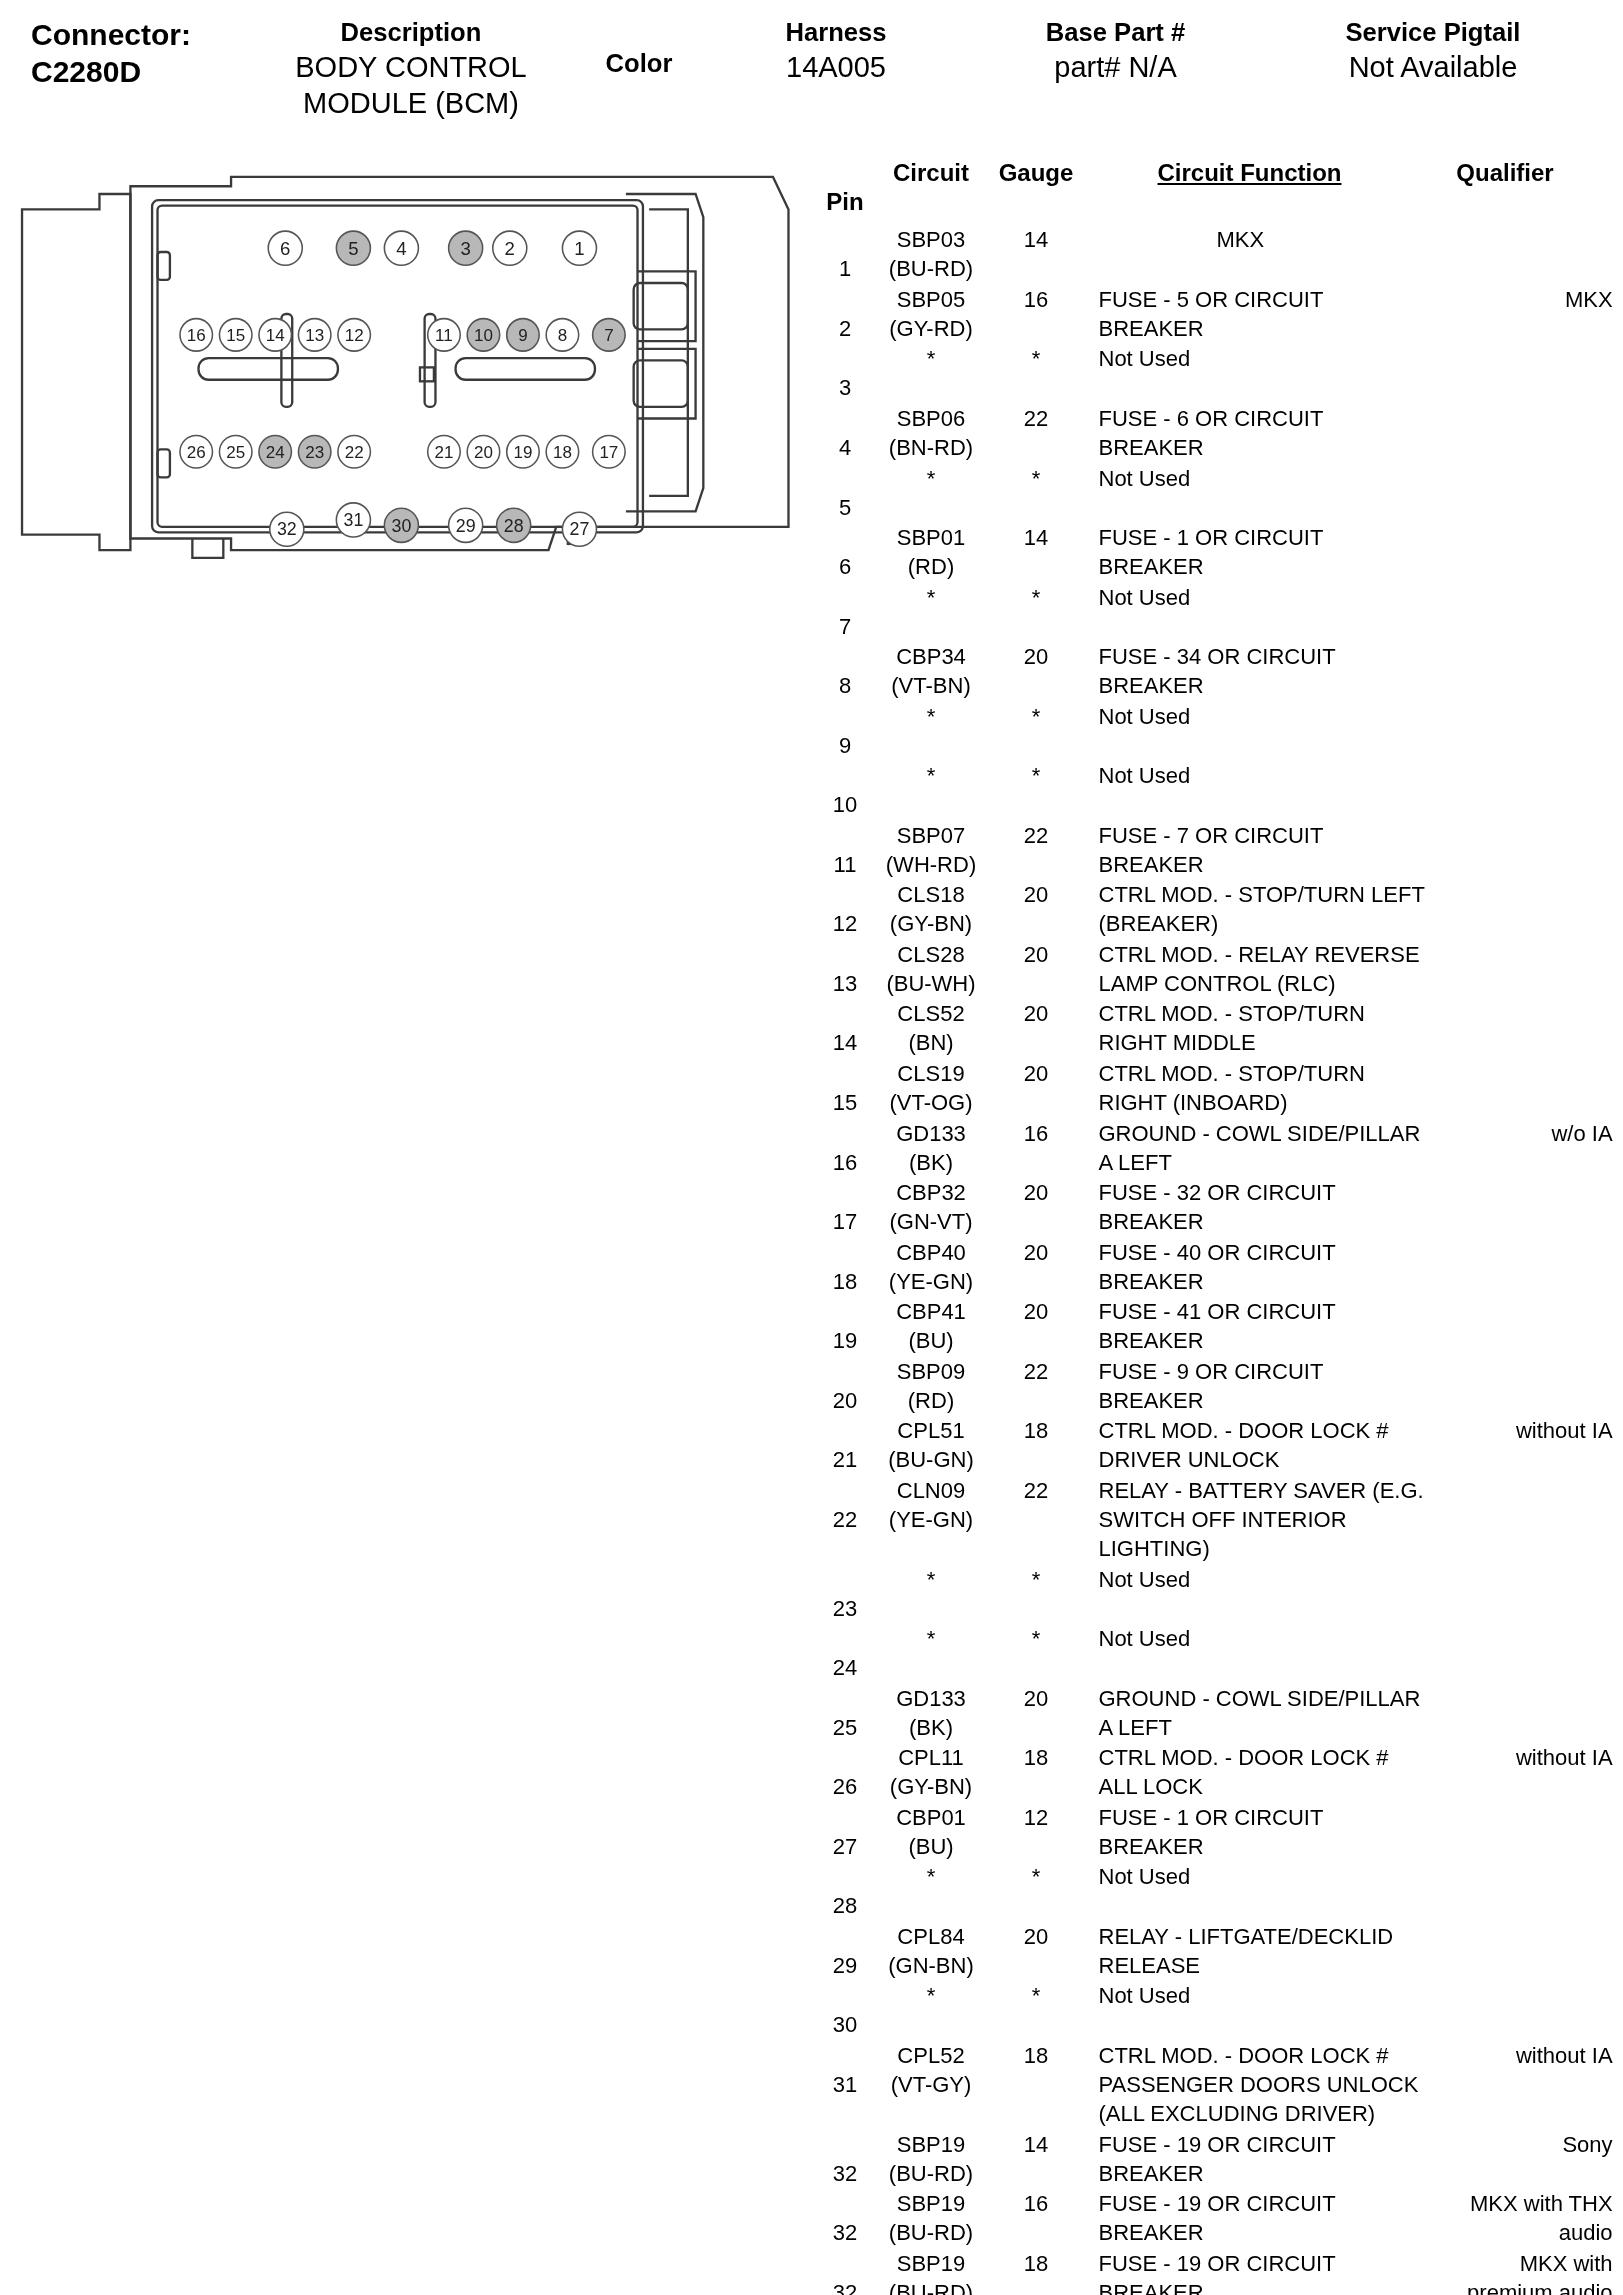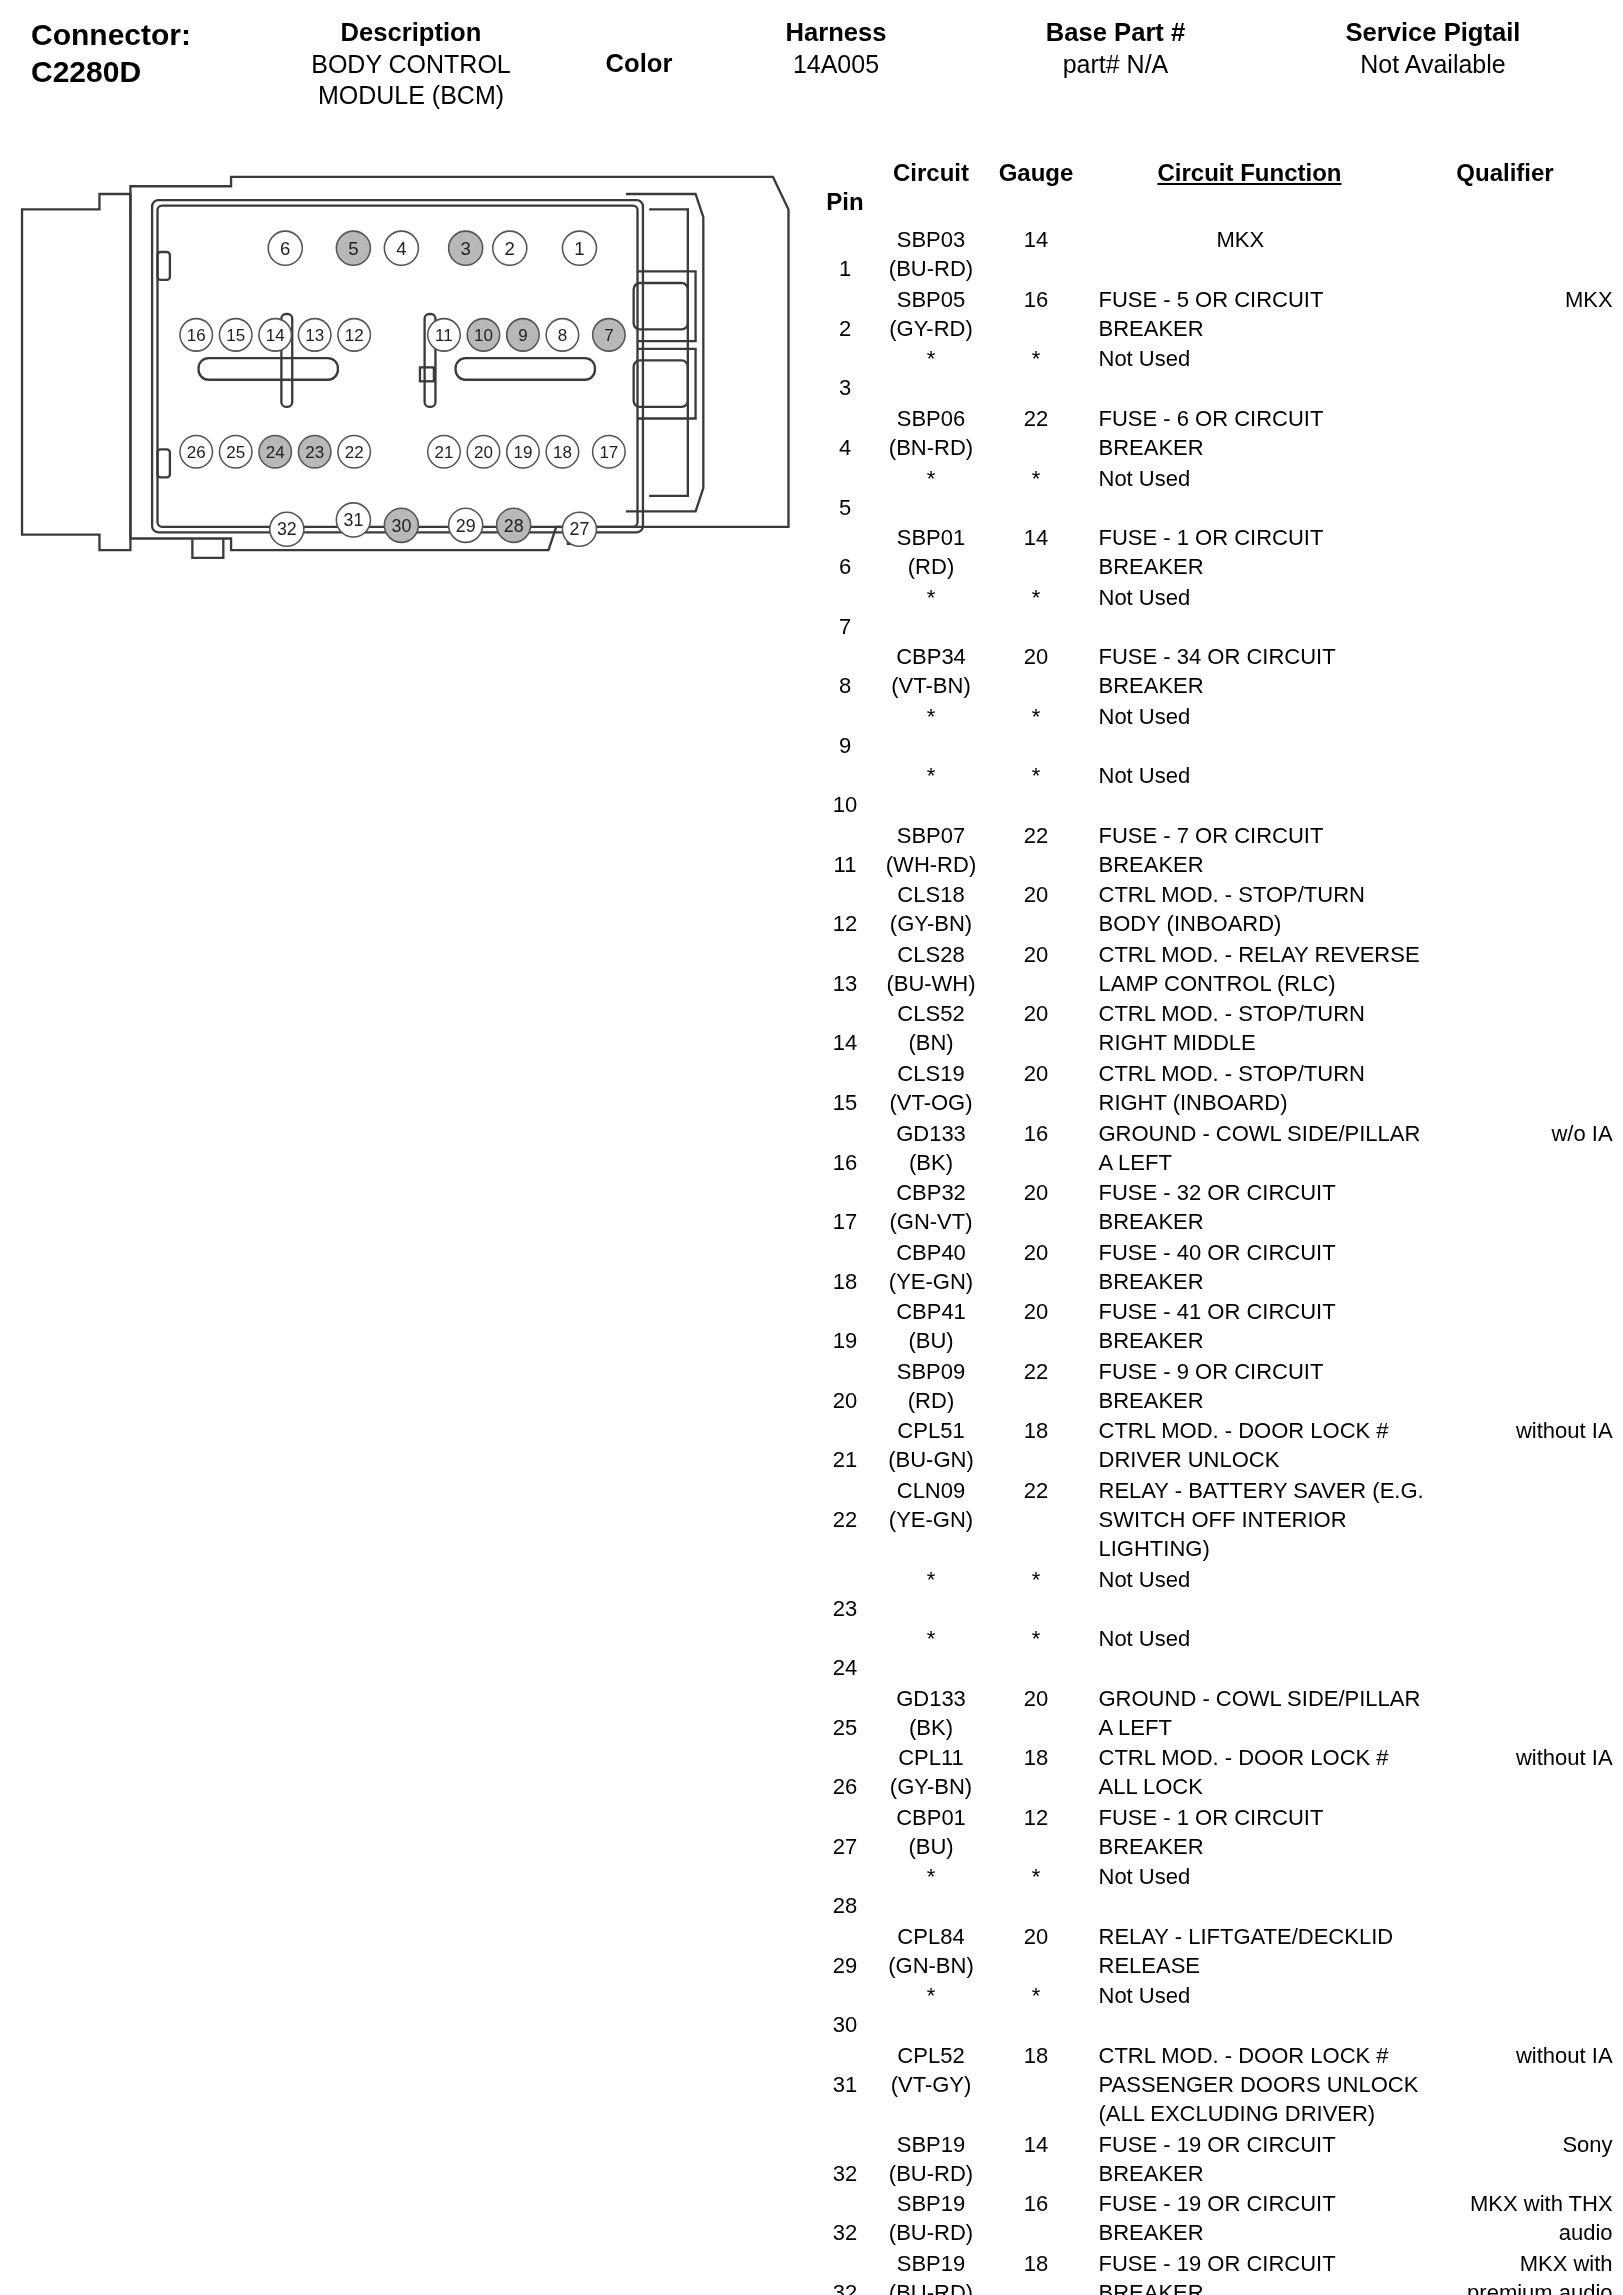--- a/index.html
+++ b/index.html
@@ -32,21 +32,21 @@
   .hdr-col {
     position: absolute;
     text-align: center;
   }
   .hdr-title {
     font-size: 25.6px;
     font-weight: bold;
     line-height: 1.25;
   }
   .hdr-value {
-    font-size: 25px;
+    font-size: 29px;
     line-height: 1.25;
     font-weight: normal;
   }
   .hdr-connector-label {
     position: absolute;
     left: 31px;
     top: 17px;
     font-size: 30px;
     font-weight: bold;
     line-height: 1.22;
@@ -430,21 +430,21 @@
           <div class="c-func">FUSE - 7 OR CIRCUIT BREAKER</div>
           <div class="c-qual"></div>
         </div>
         <div class="trow">
           <div class="c-pin">12</div>
           <div class="c-circuit">
             <span class="circ-code">CLS18</span>
             <span class="circ-color">(GY-BN)</span>
           </div>
           <div class="c-gauge">20</div>
-          <div class="c-func">CTRL MOD. - STOP/TURN BODY (INBOARD)</div>
+          <div class="c-func">CTRL MOD. - STOP/TURN LEFT (BREAKER)</div>
           <div class="c-qual"></div>
         </div>
         <div class="trow">
           <div class="c-pin">13</div>
           <div class="c-circuit">
             <span class="circ-code">CLS28</span>
             <span class="circ-color">(BU-WH)</span>
           </div>
           <div class="c-gauge">20</div>
           <div class="c-func">CTRL MOD. - RELAY REVERSE LAMP CONTROL (RLC)</div>

